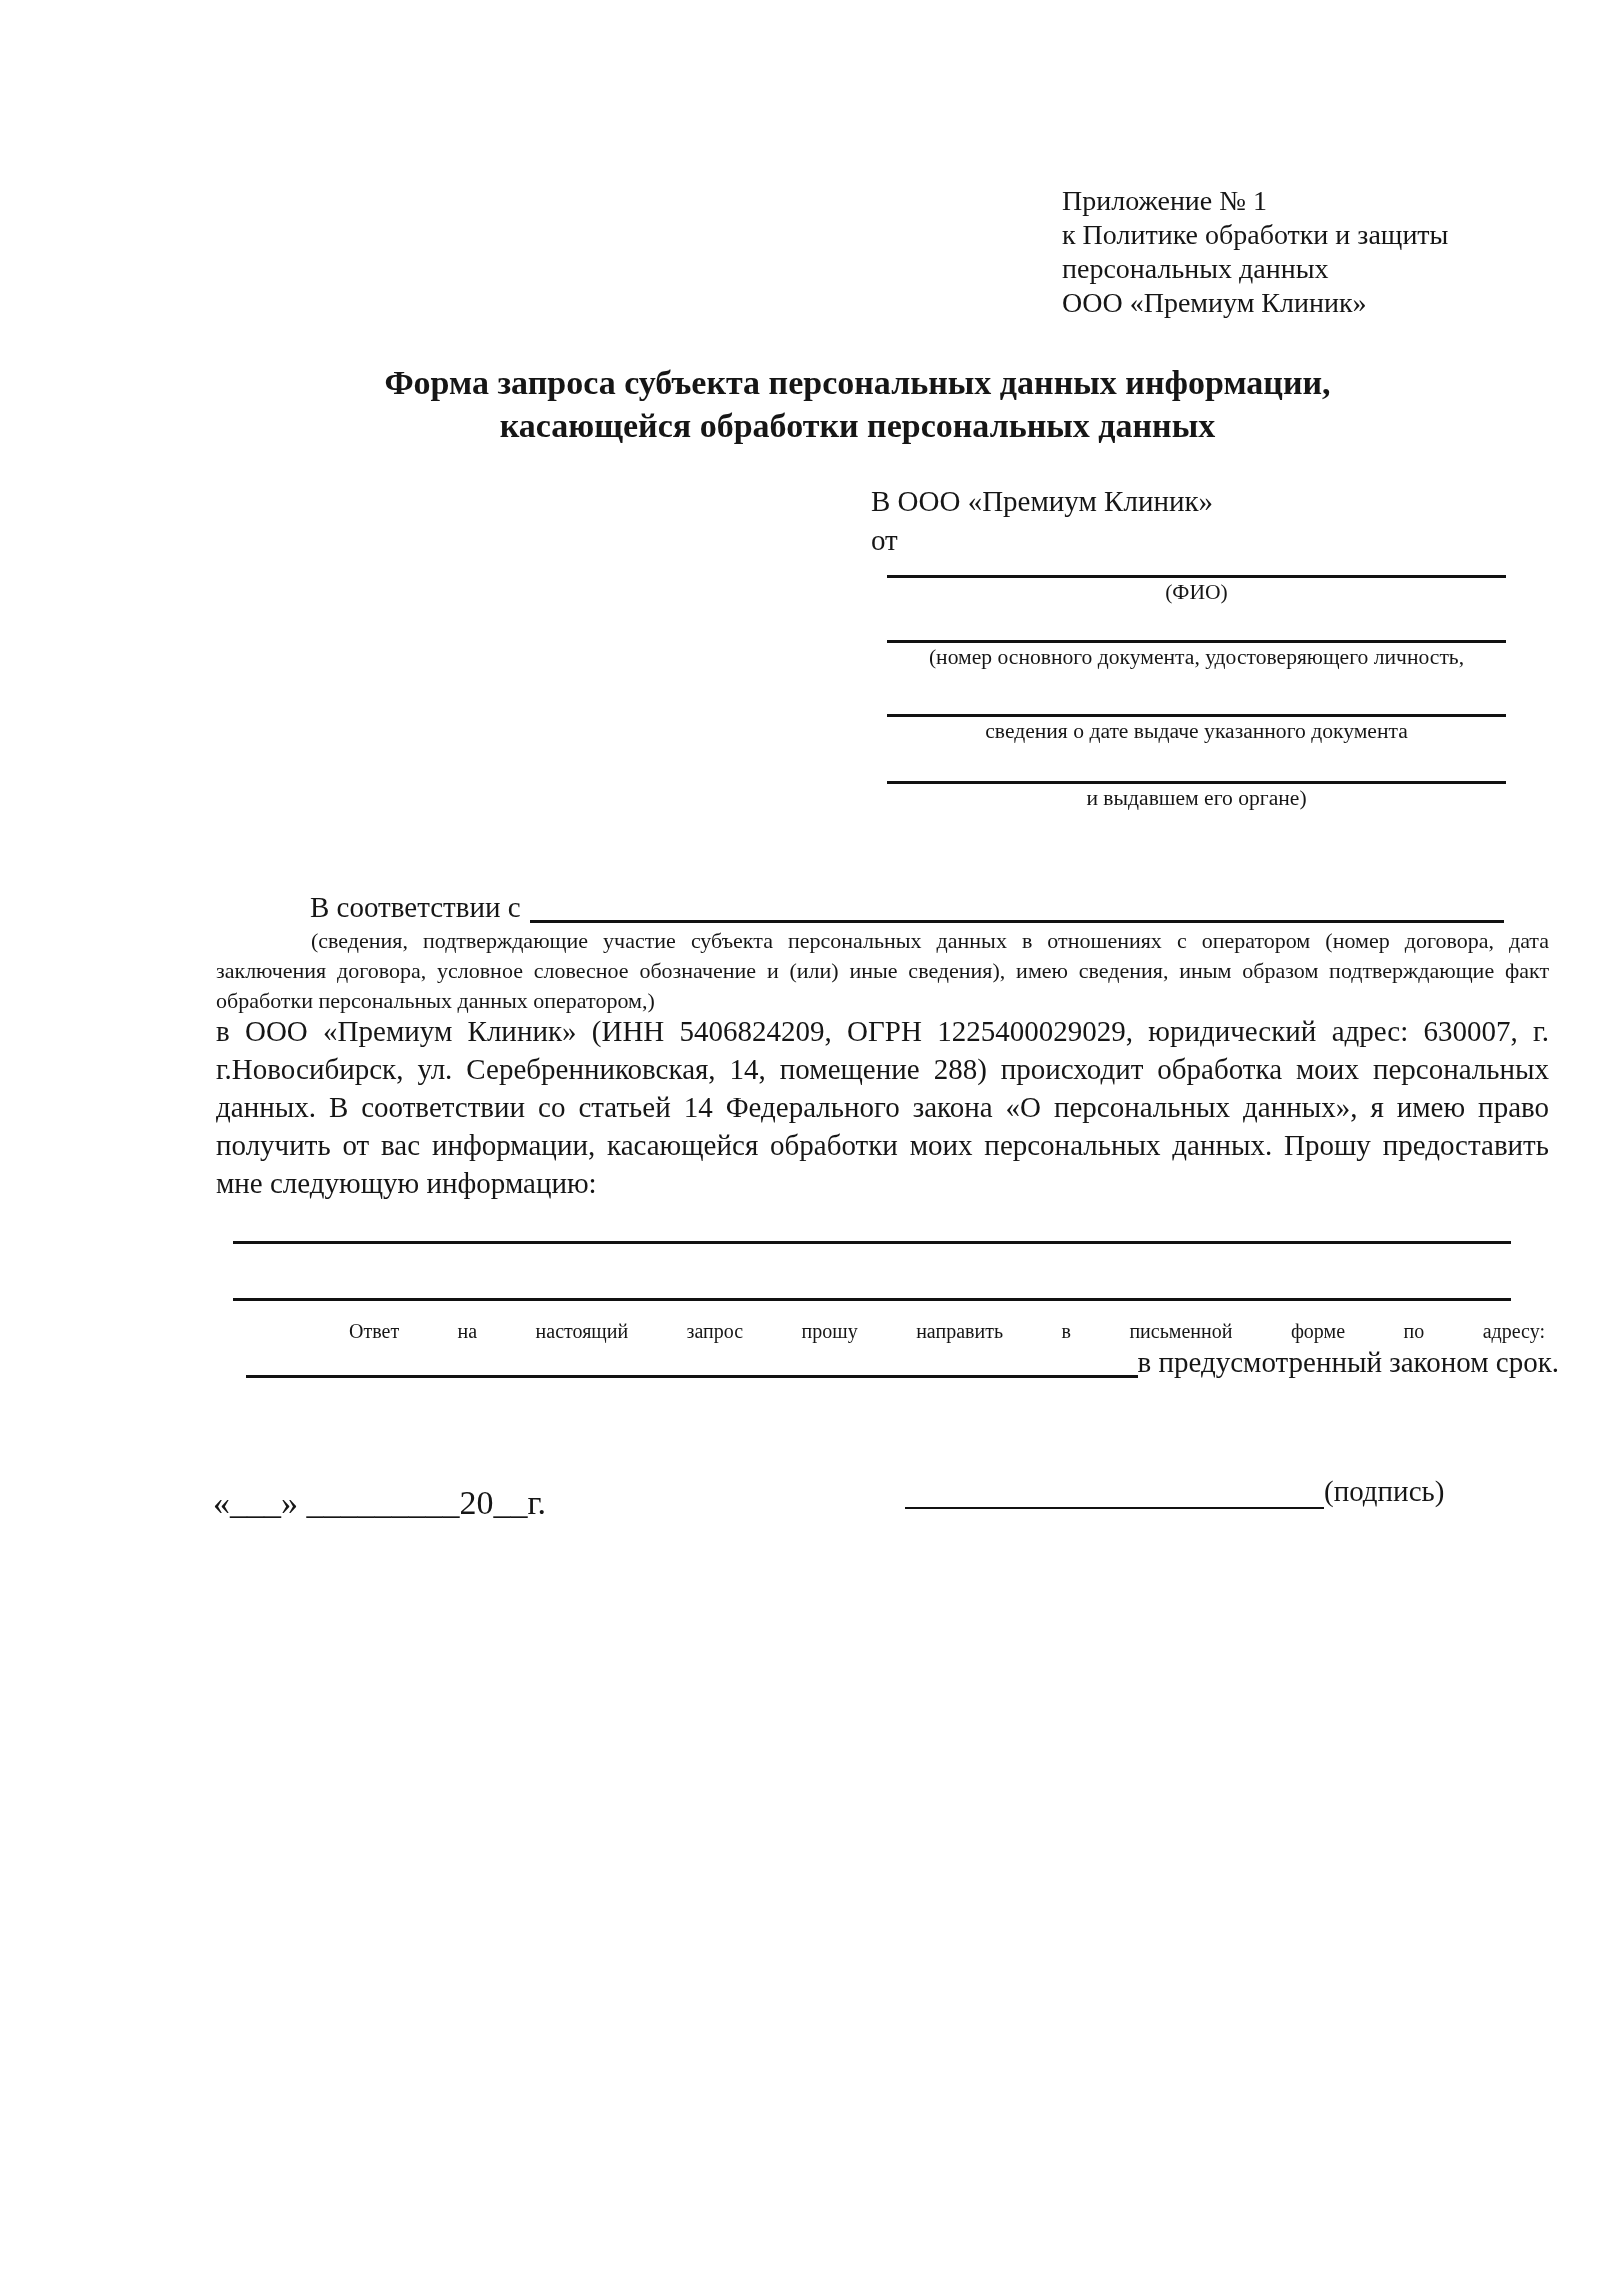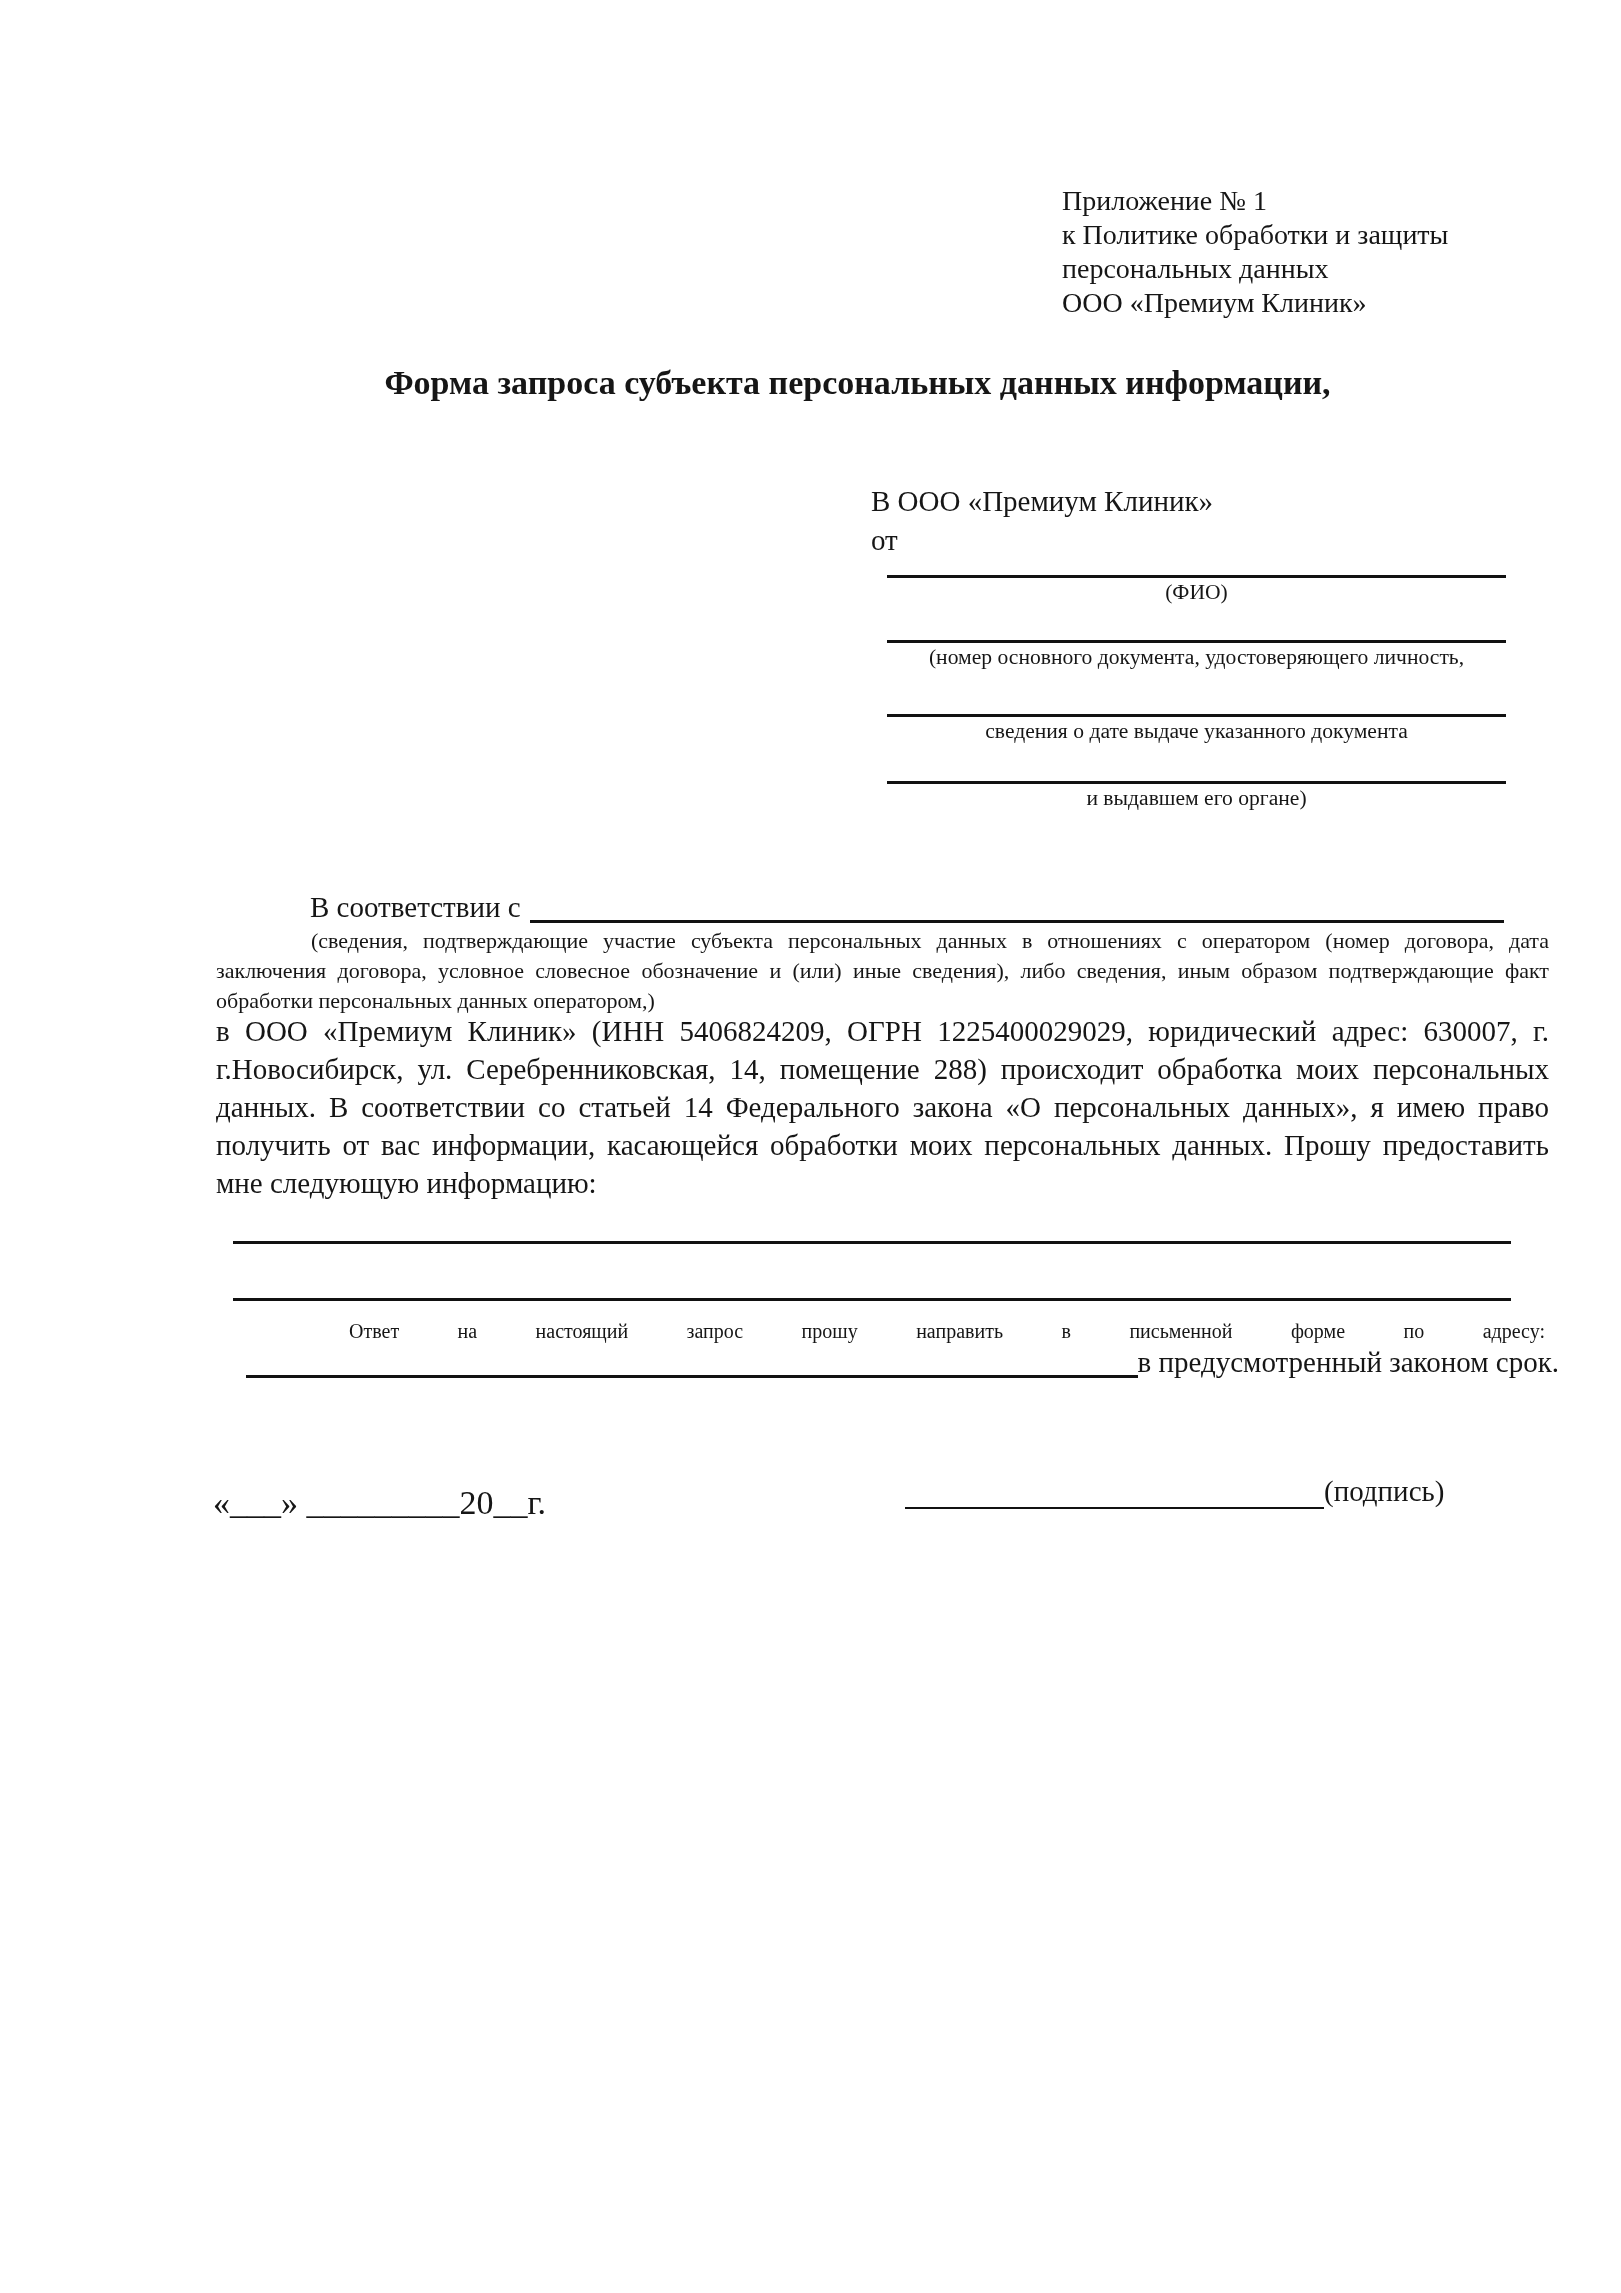--- a/index.html
+++ b/index.html
@@ -93,20 +93,21 @@
 
   <div class="abs appendix">
     <div>Приложение № 1</div>
     <div>к Политике обработки и защиты</div>
     <div>персональных данных</div>
     <div>ООО «Премиум Клиник»</div>
   </div>
 
   <div class="abs doc-title">
     <div>Форма запроса субъекта персональных данных информации,</div>
+    <div>касающейся обработки персональных данных</div>
   </div>
 
   <div class="abs addressee">
     <div>В ООО «Премиум Клиник»</div>
     <div>от</div>
   </div>
 
   <div class="abs form-fields">
     <div class="f1">
       <div class="line"></div>
@@ -125,21 +126,21 @@
       <div class="caption">и выдавшем его органе)</div>
     </div>
   </div>
 
 
   <div class="abs lead-line">
     <span class="lead-text">В соответствии с</span>
     <span class="fill"></span>
   </div>
 
-  <div class="abs fine-print">(сведения, подтверждающие участие субъекта персональных данных в отношениях с оператором (номер договора, дата заключения договора, условное словесное обозначение и (или) иные сведения), либо сведения, иным образом подтверждающие факт обработки персональных данных оператором,)</div>
+  <div class="abs fine-print">(сведения, подтверждающие участие субъекта персональных данных в отношениях с оператором (номер договора, дата заключения договора, условное словесное обозначение и (или) иные сведения), имею сведения, иным образом подтверждающие факт обработки персональных данных оператором,)</div>
 
   <div class="abs body-par">в ООО «Премиум Клиник» (ИНН 5406824209, ОГРН 1225400029029, юридический адрес: 630007, г. г.Новосибирск, ул. Серебренниковская, 14, помещение 288) происходит обработка моих персональных данных. В соответствии со статьей 14 Федерального закона «О персональных данных», я имею право получить от вас информации, касающейся обработки моих персональных данных. Прошу предоставить мне следующую информацию:</div>
 
   <div class="abs blank-line blank-a"></div>
   <div class="abs blank-line blank-b"></div>
 
   <div class="abs reply-par">Ответ на настоящий запрос прошу направить в письменной форме по адресу:</div>
 
   <div class="abs reply-line2">
     <span class="fill"></span>

